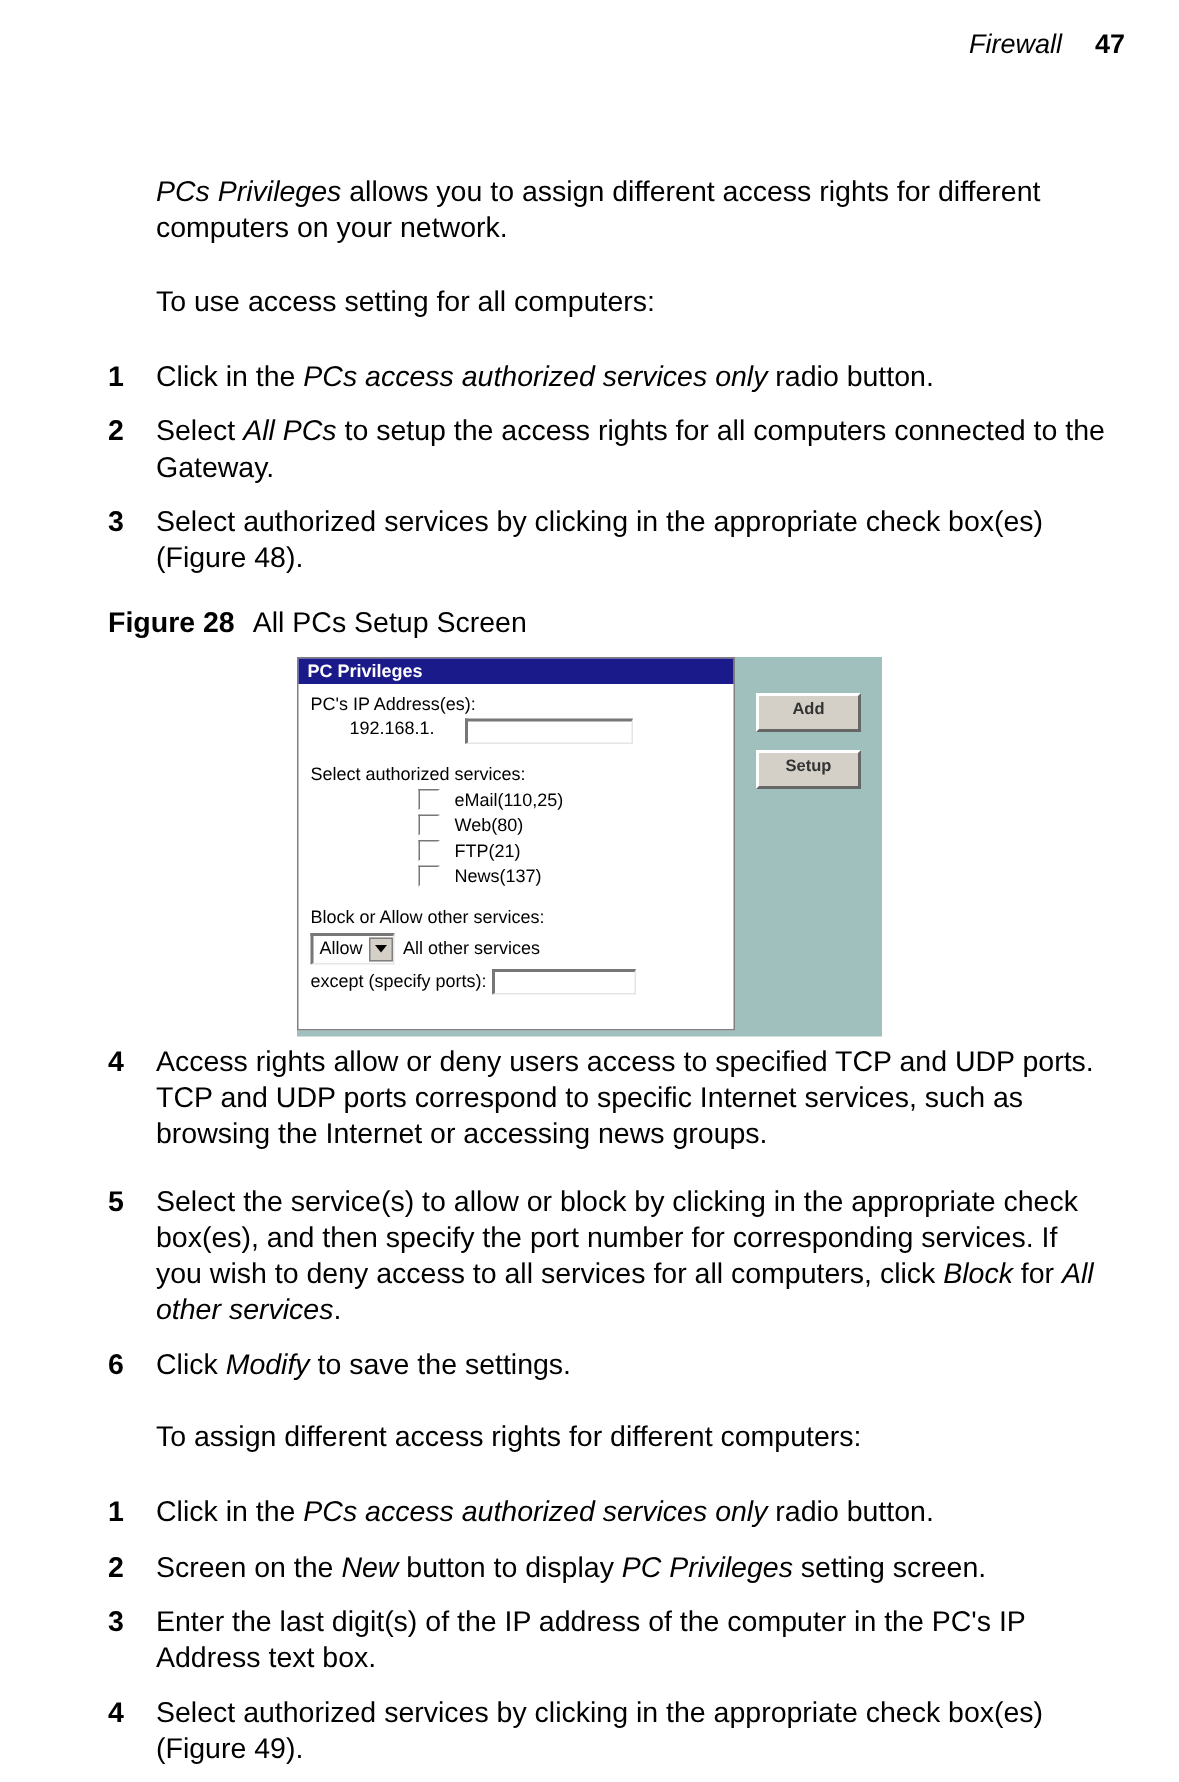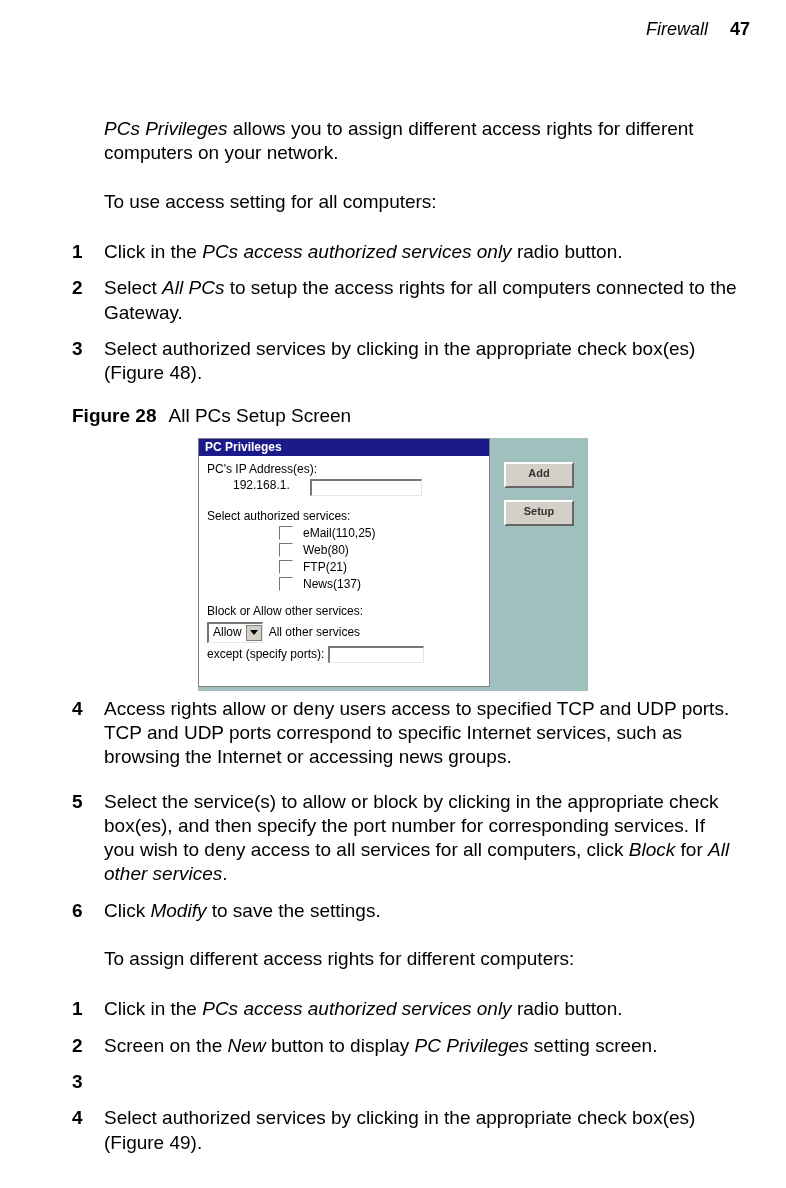--- a/index.html
+++ b/index.html
@@ -150,19 +150,20 @@
   <div class="step">
     <div class="num">1</div>
     <div class="col0"><span>Click in the </span><em class="i">PCs access authorized services only</em><span> radio button.</span></div>
   </div>
   <div class="step">
     <div class="num">2</div>
     <div class="col0"><span>Screen on the </span><em class="i">New</em><span> button to display </span><em class="i">PC Privileges</em><span> setting screen.</span></div>
   </div>
   <div class="step">
     <div class="num">3</div>
+    <div class="col0"><span>Enter the last digit(s) of the IP address of the computer in the PC's IP Address text box.</span></div>
   </div>
   <div class="step">
     <div class="num">4</div>
     <div class="col0"><span>Select authorized services by clicking in the appropriate check box(es) (Figure 49).</span></div>
   </div>
 
 </div>
 
 </body></html>

